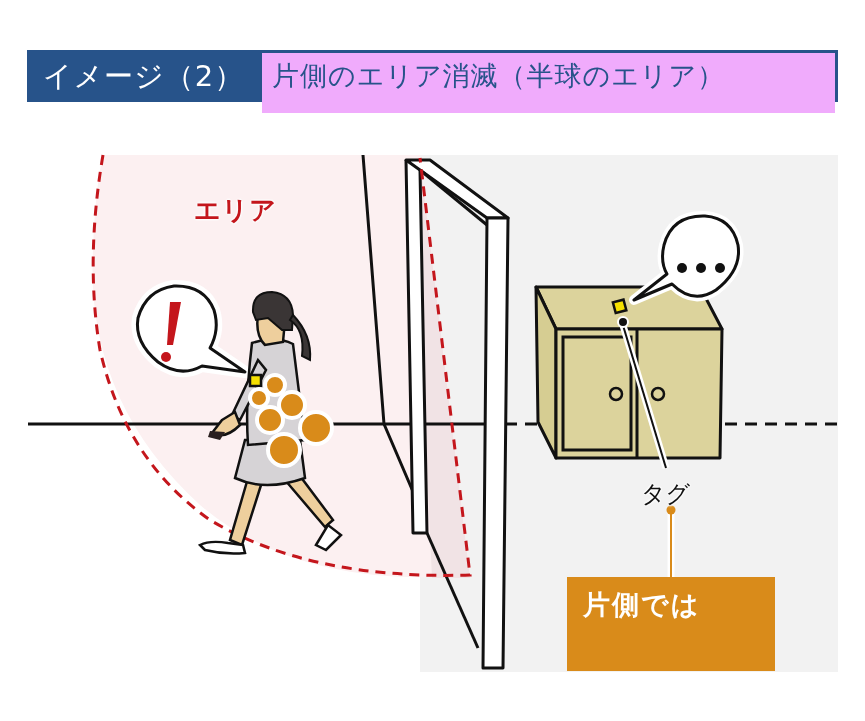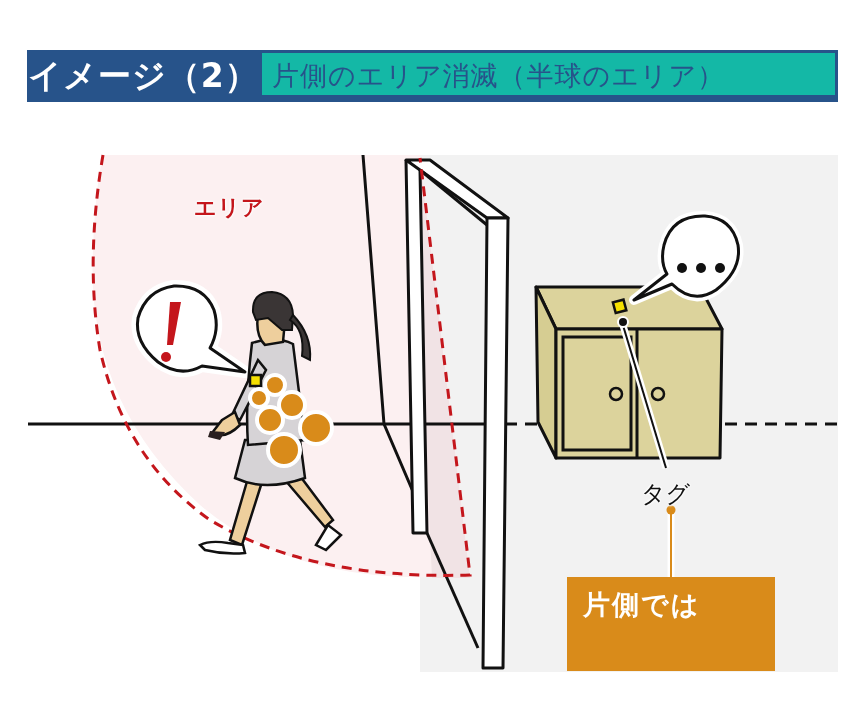--- a/index.html
+++ b/index.html
@@ -1,21 +1,21 @@
 <!DOCTYPE html>
 <html><head>
 <meta charset="utf-8">
 <style>
   html, body { margin: 0; padding: 0; background: #ffffff; }
   body { width: 865px; height: 721px; position: relative; overflow: hidden; font-family: "DejaVu Sans", sans-serif; }
   .title-bar { position: absolute; left: 27px; top: 50px; width: 811px; height: 52px; background: #27538a; box-sizing: border-box; }
-  .title-label { position: absolute; left: 0; top: 0; width: 233px; height: 52px; color: #fff; font-weight: bold; font-size: 33px; line-height: 52px; text-align: center; letter-spacing: 1px; }
-  .title-text-box { position: absolute; left: 235px; top: 3px; width: 573px; height: 42px; background: #14b8a6; color: #27538a; font-size: 27px; line-height: 46px; padding-left: 10px; box-sizing: border-box; letter-spacing: 1px; }
+  .title-label { position: absolute; left: 0; top: 0; width: 233px; height: 52px; color: #fff; font-weight: normal; font-size: 29px; line-height: 52px; text-align: center; letter-spacing: 1px; }
+  .title-text-box { position: absolute; left: 235px; top: 3px; width: 573px; height: 60px; background: #f0abfc; color: #27538a; font-size: 27px; line-height: 46px; padding-left: 10px; box-sizing: border-box; letter-spacing: 1px; }
   svg.scene { position: absolute; left: 0; top: 0; }
-  .area-label { position: absolute; left: 194px; top: 193px; font-size: 22px; font-weight: bold; color: #c4161c; text-shadow: 0 0 3px #fff, 0 0 3px #fff, 0 0 3px #fff, 0 0 3px #fff; letter-spacing: 1px; }
+  .area-label { position: absolute; left: 194px; top: 193px; font-size: 26px; font-weight: bold; color: #c4161c; text-shadow: 0 0 3px #fff, 0 0 3px #fff, 0 0 3px #fff, 0 0 3px #fff; letter-spacing: 1px; }
   .tag-label { position: absolute; left: 641px; top: 478px; font-size: 24px; color: #111; text-shadow: 0 0 3px #fff, 0 0 3px #fff, 0 0 3px #fff, 0 0 3px #fff; }
   .note-box { position: absolute; left: 567px; top: 577px; width: 208px; height: 94px; background: #d98b1a; color: #fff; font-weight: bold; font-size: 27px; line-height: 39px; padding: 8px 4px 0 16px; box-sizing: border-box; letter-spacing: 2px; }
   .note-box div { white-space: nowrap; }
 </style>
 </head>
 <body>
 
 <div class="title-bar">
   <div class="title-label">イメージ（2）</div>
   <div class="title-text-box">片側のエリア消滅（半球のエリア）</div>

